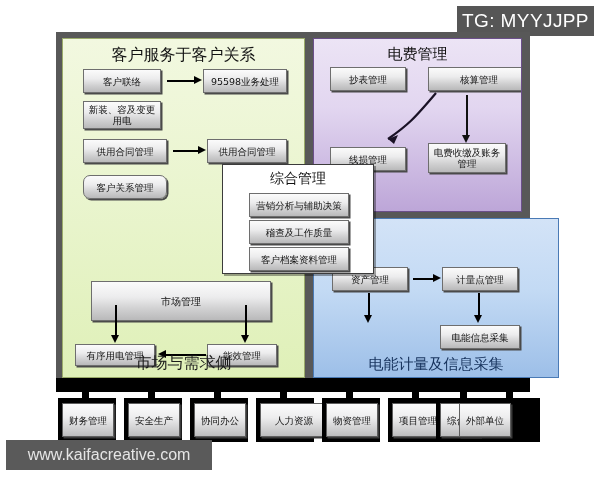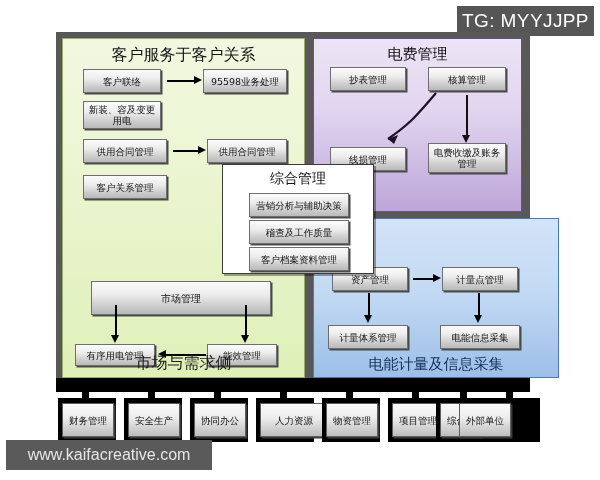--- a/index.html
+++ b/index.html
@@ -157,43 +157,43 @@
     <div class="arrow-r" style="left:131px;top:37px;"></div>
     <div class="node" style="left:140px;top:30px;width:84px;height:24px;">95598业务处理</div>
 
     <div class="node" style="left:20px;top:62px;width:78px;height:28px;">新装、容及变更用电</div>
 
     <div class="node" style="left:20px;top:100px;width:84px;height:24px;">供用合同管理</div>
     <div class="conn conn-h" style="left:110px;top:111px;width:26px;"></div>
     <div class="arrow-r" style="left:135px;top:107px;"></div>
     <div class="node" style="left:144px;top:100px;width:80px;height:24px;">供用合同管理</div>
 
-    <div class="node" style="left:20px;top:136px;width:84px;height:24px;">客户关系管理</div>
-
-    <div class="node wide" style="left:28px;top:242px;width:180px;height:34px;">市场管理</div>
+    <div class="node" style="left:20px;top:136px;width:84px;height:24px;border-radius:7px;">客户关系管理</div>
+
+    <div class="node wide" style="left:28px;top:242px;width:180px;height:40px;">市场管理</div>
 
     <div class="conn conn-v" style="left:52px;top:266px;height:32px;"></div>
     <div class="arrow-d" style="left:48px;top:296px;"></div>
     <div class="conn conn-v" style="left:182px;top:266px;height:32px;"></div>
     <div class="arrow-d" style="left:178px;top:296px;"></div>
 
     <div class="node" style="left:12px;top:305px;width:80px;height:22px;">有序用电管理</div>
     <div class="node" style="left:144px;top:305px;width:70px;height:22px;">能效管理</div>
 
     <div class="conn conn-h" style="left:103px;top:315px;width:40px;"></div>
     <div class="arrow-l" style="left:95px;top:311px;"></div>
 
     <div class="panel-title title-green-bottom">市场与需求侧</div>
   </div>
 
   <div class="panel panel-purple">
     <div class="panel-title title-purple">电费管理</div>
 
     <div class="node" style="left:16px;top:28px;width:76px;height:24px;">抄表管理</div>
-    <div class="node" style="left:114px;top:28px;width:78px;height:24px;">核算管理</div>
+    <div class="node" style="left:114px;top:28px;width:102px;height:24px;">核算管理</div>
 
     <svg class="curve-svg" style="left:0;top:0;width:209px;height:174px;">
       <path d="M 122 54 C 100 80 94 86 74 100" stroke="#1a1226" stroke-width="2.2" fill="none"></path>
       <polygon points="74,100 84,96 80,105" fill="#1a1226"></polygon>
     </svg>
 
     <div class="conn conn-v" style="left:152px;top:56px;height:42px;background:#111;"></div>
     <div class="arrow-d" style="left:148px;top:96px;border-top-color:#111;"></div>
 
     <div class="node" style="left:16px;top:108px;width:76px;height:24px;">线损管理</div>
@@ -204,21 +204,20 @@
     <div class="node" style="left:18px;top:48px;width:76px;height:24px;">资产管理</div>
     <div class="conn conn-h" style="left:99px;top:59px;width:22px;"></div>
     <div class="arrow-r" style="left:119px;top:55px;"></div>
     <div class="node" style="left:128px;top:48px;width:76px;height:24px;">计量点管理</div>
 
     <div class="conn conn-v" style="left:54px;top:74px;height:24px;"></div>
     <div class="arrow-d" style="left:50px;top:96px;"></div>
     <div class="conn conn-v" style="left:164px;top:74px;height:24px;"></div>
     <div class="arrow-d" style="left:160px;top:96px;"></div>
 
-    <div class="node" style="left:14px;top:106px;width:80px;height:24px;">计量体系管理</div>
     <div class="node" style="left:126px;top:106px;width:80px;height:24px;">电能信息采集</div>
 
     <div class="panel-title title-blue">电能计量及信息采集</div>
   </div>
 
   <div class="center-card">
     <div class="ct">综合管理</div>
     <div class="node" style="top:28px;">营销分析与辅助决策</div>
     <div class="node" style="top:55px;">稽查及工作质量</div>
     <div class="node" style="top:82px;">客户档案资料管理</div>

